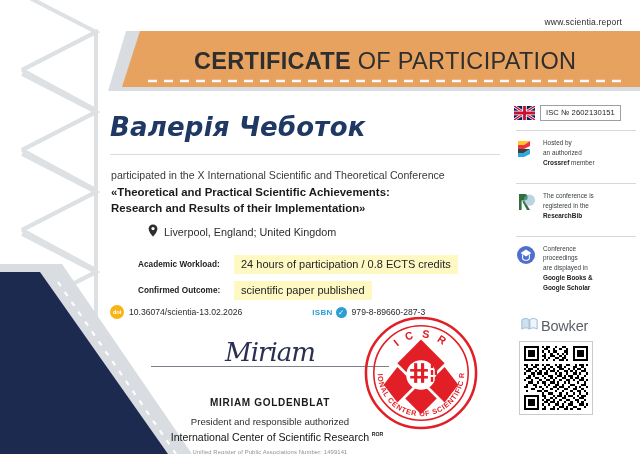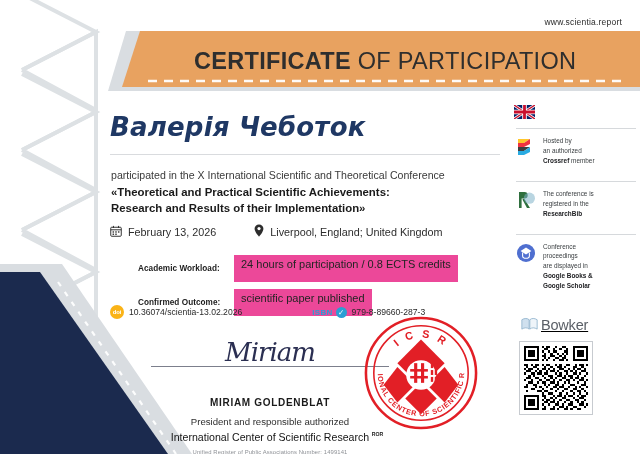--- a/index.html
+++ b/index.html
@@ -86,21 +86,21 @@
   .meta-item { display: flex; align-items: center; gap: 6px; font-size: 10.8px; color: #2d2d2d; white-space: nowrap; }
   .meta-item.loc { margin-left: 38px; }
 
   .facts { position: absolute; left: 110px; top: 255px; z-index: 6; }
   .fact-row { display: flex; align-items: center; margin-bottom: 7px; }
   .fact-label {
     font-size: 8.2px; font-weight: bold; color: #1b1b1b;
     width: 96px; letter-spacing: .05px; margin-left: 28px;
   }
   .fact-val {
-    background: #ec4899; padding: 3px 7px 12px;
+    background: #fef9c3; padding: 3px 7px 4px;
     font-size: 11px; color: #242424; white-space: nowrap;
   }
 
   .ids { position: absolute; left: 110px; top: 305px; display: flex; align-items: center; z-index: 6; }
   .id-group { display: flex; align-items: center; gap: 5px; }
   .id-group.isbn { margin-left: 42px; }
   .id-txt { font-size: 8.6px; color: #2a2a2a; white-space: nowrap; }
   .doi-badge {
     width: 14px; height: 14px; border-radius: 50%; background: #fab317;
     color: #fff; font-size: 6px; font-weight: bold;
@@ -124,21 +124,21 @@
   .sig-name { font-size: 10px; font-weight: bold; color: #1a1a1a; letter-spacing: .7px; margin-top: 30px; }
   .sig-role { font-size: 9.6px; color: #2f2f2f; margin-top: 8px; }
   .sig-org { font-size: 10.6px; color: #141414; margin-top: 1px; position: relative; display: inline-block; }
   .ror { font-size: 5.2px; font-weight: bold; color: #222; position: absolute; right: -14px; top: 0; }
   .sig-fine { font-size: 5.9px; color: #8e9196; margin-top: 4px; letter-spacing: .1px; }
 
   
   .seal { position: absolute; left: 362px; top: 314px; width: 118px; height: 118px; z-index: 8; }
 
   
-  .bowker { position: absolute; left: 521px; top: 317px; display: flex; align-items: flex-start; gap: 3px; z-index: 7; text-decoration: underline; }
+  .bowker { position: absolute; left: 521px; top: 317px; display: flex; align-items: center; gap: 3px; z-index: 7; }
   .bowker-word { font-size: 14.5px; color: #5a5f66; letter-spacing: -.2px; }
   .qr-wrap {
     position: absolute; left: 519px; top: 341px;
     width: 74px; height: 74px; border: 1px solid #c7cbd0;
     background: #fff; padding: 4px; z-index: 7;
   }
   .qr { width: 100%; height: 100%; display: block; }
 </style>
 </head>
 <body>
@@ -186,36 +186,20 @@
   <div class="name-rule"></div>
 
   <div class="participated">participated in the X International Scientific and Theoretical Conference</div>
 
   <div class="conf-title">
     <div>«Theoretical and Practical Scientific Achievements:</div>
     <div>Research and Results of their Implementation»</div>
   </div>
 
   <div class="meta-row">
-    <div class="meta-item">
-      <span>
-        <svg width="12" height="12" viewBox="0 0 16 16" aria-hidden="true">
-          <rect x="1" y="3" width="14" height="12" rx="1.2" fill="none" stroke="#2d2d2d" stroke-width="1.3"></rect>
-          <line x1="1" y1="6.4" x2="15" y2="6.4" stroke="#2d2d2d" stroke-width="1.3"></line>
-          <line x1="4.6" y1="1.2" x2="4.6" y2="4" stroke="#2d2d2d" stroke-width="1.3"></line>
-          <line x1="11.4" y1="1.2" x2="11.4" y2="4" stroke="#2d2d2d" stroke-width="1.3"></line>
-          <rect x="3.4" y="8.4" width="2" height="1.8" fill="#2d2d2d"></rect>
-          <rect x="7" y="8.4" width="2" height="1.8" fill="#2d2d2d"></rect>
-          <rect x="10.6" y="8.4" width="2" height="1.8" fill="#2d2d2d"></rect>
-          <rect x="3.4" y="11.4" width="2" height="1.8" fill="#2d2d2d"></rect>
-          <rect x="7" y="11.4" width="2" height="1.8" fill="#2d2d2d"></rect>
-        </svg>
-      </span>
-      <span>February 13, 2026</span>
-    </div>
     <div class="meta-item loc">
       <span>
         <svg width="10" height="13" viewBox="0 0 10 13" aria-hidden="true">
           <path d="M5 0.4C2.5 0.4 0.6 2.3 0.6 4.7C0.6 7.9 5 12.6 5 12.6S9.4 7.9 9.4 4.7C9.4 2.3 7.5 0.4 5 0.4Z" fill="#2d2d2d"></path>
           <circle cx="5" cy="4.6" r="1.6" fill="#ffffff"></circle>
         </svg>
       </span>
       <span>Liverpool, England; United Kingdom</span>
     </div>
   </div>
@@ -248,20 +232,21 @@
     <div class="isc-row">
       <span class="flag">
         <svg width="21" height="14" viewBox="0 0 60 40" aria-hidden="true">
           <rect width="60" height="40" fill="#012169"></rect>
           <path d="M0,0 L60,40 M60,0 L0,40" stroke="#ffffff" stroke-width="8"></path>
           <path d="M0,0 L60,40 M60,0 L0,40" stroke="#C8102E" stroke-width="4"></path>
           <path d="M30,0 V40 M0,20 H60" stroke="#ffffff" stroke-width="13"></path>
           <path d="M30,0 V40 M0,20 H60" stroke="#C8102E" stroke-width="8"></path>
         </svg>
       </span>
+      <span class="isc-box">ISC № 2602130151</span>
     </div>
 
     <div class="rail-sep"></div>
 
     <div class="rail-item">
       <span class="rail-ico">
         <svg width="20" height="20" viewBox="0 0 20 20" aria-hidden="true">
           <polygon points="2,2 14,2 8,6 2,6" fill="#ffc72c"></polygon>
           <polygon points="2,6 8,6 14,2 14,7 8,10 2,10" fill="#ef3340"></polygon>
           <polygon points="2,10 14,10 8,14 2,14" fill="#3f3f3f"></polygon>

